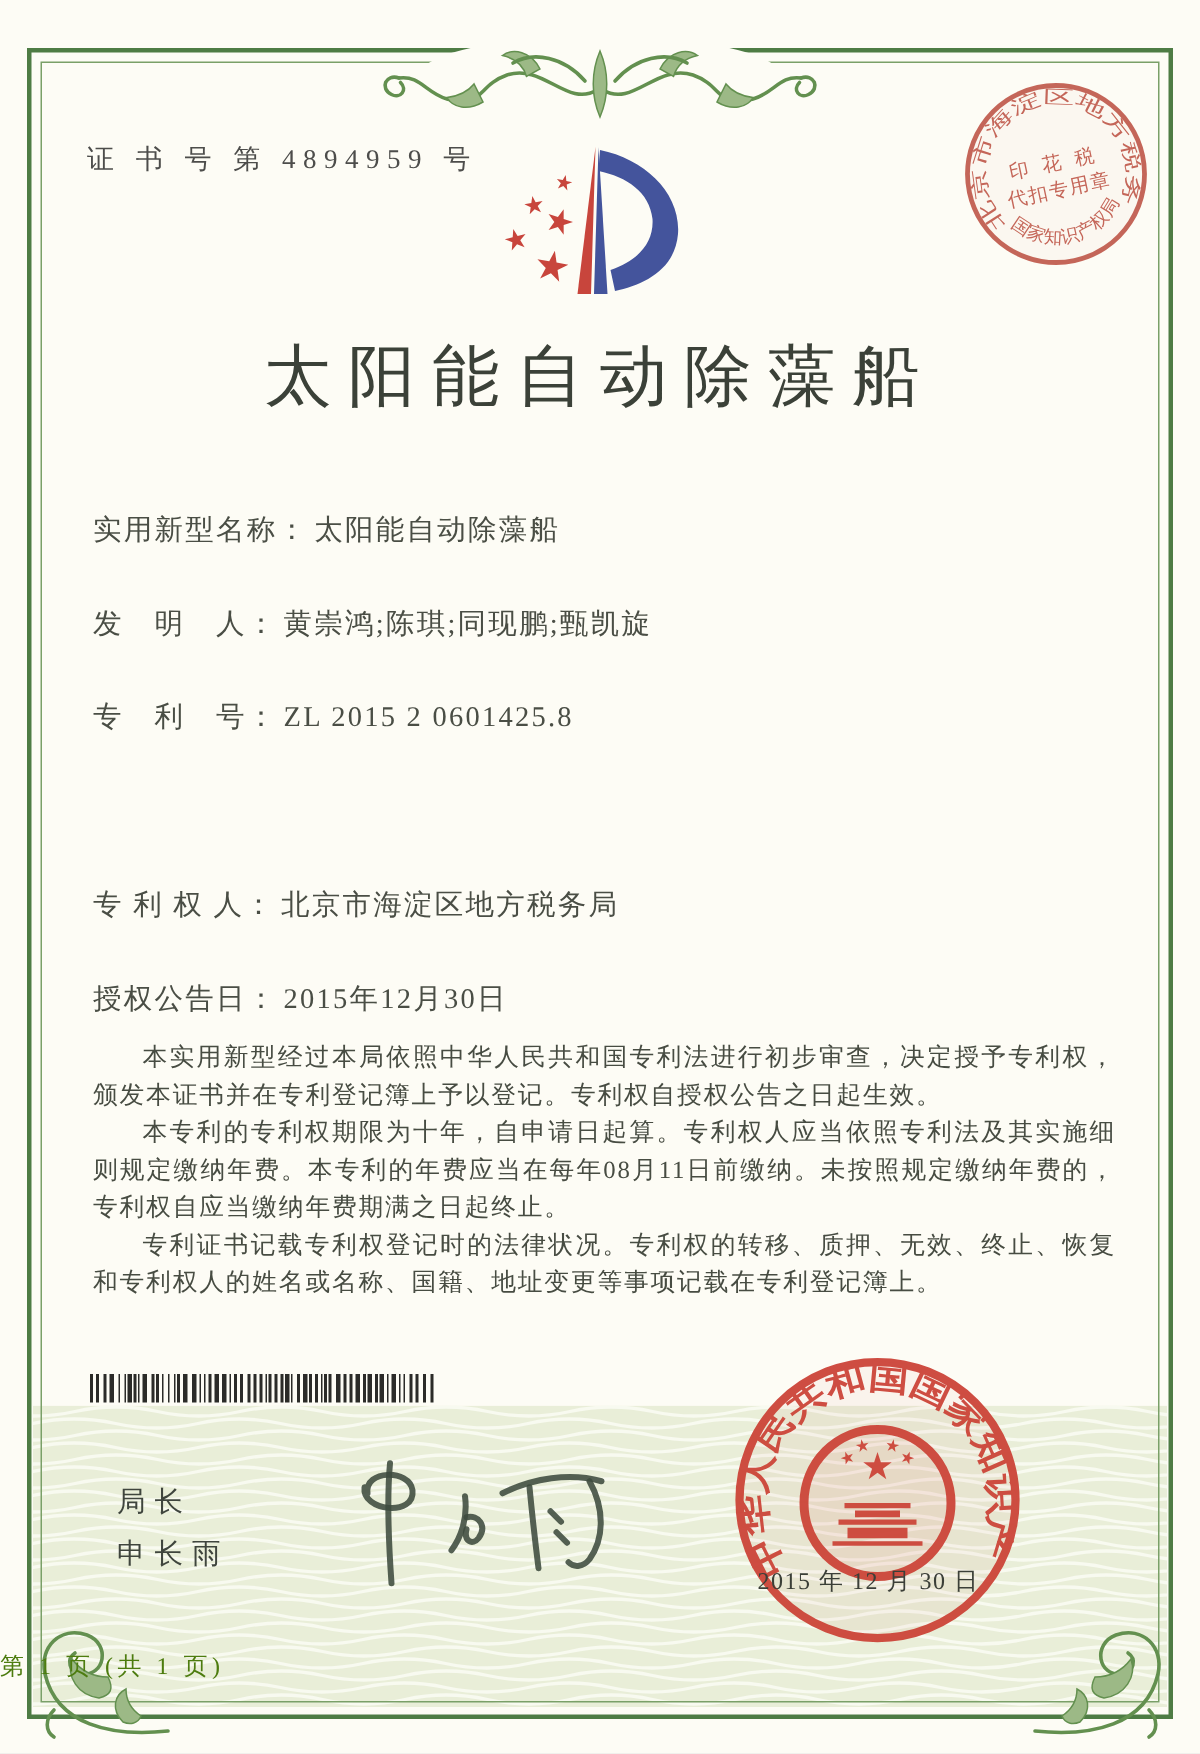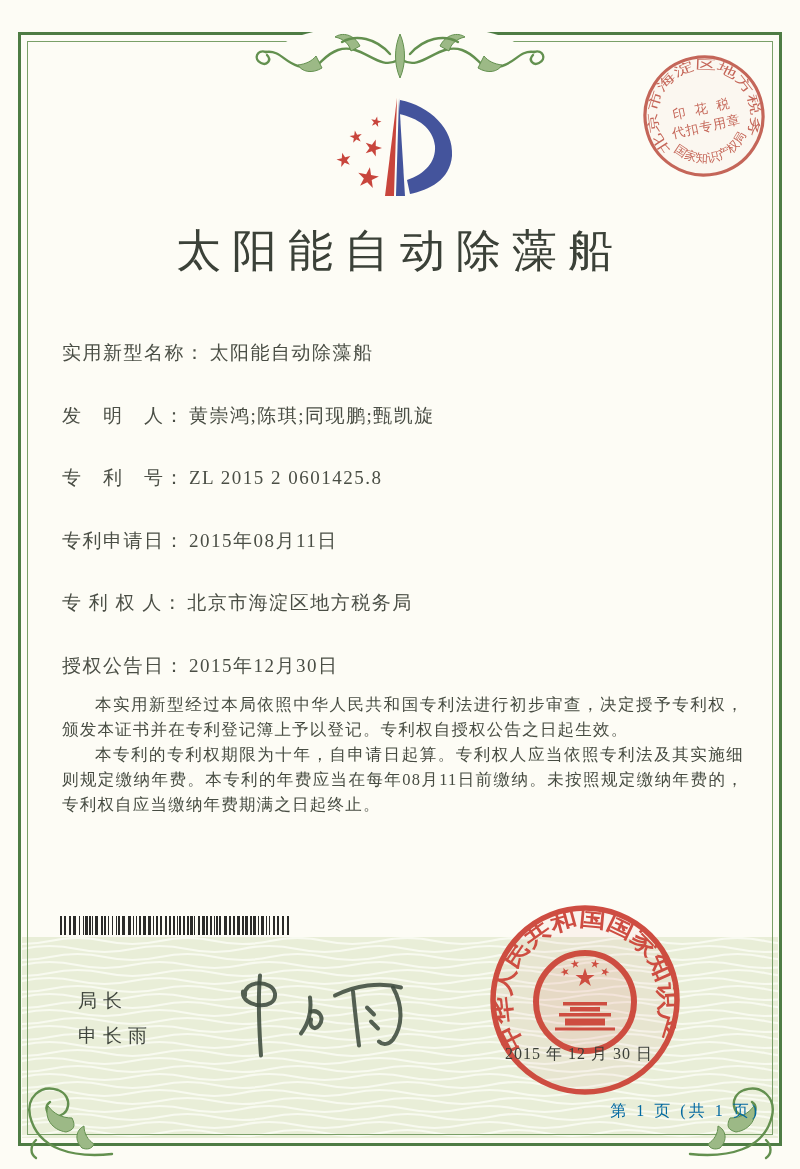--- a/index.html
+++ b/index.html
@@ -36,22 +36,22 @@
   
   .director-title,.director-name{position:absolute;left:78px;font-size:19px;letter-spacing:6px;
         color:#3f453d;font-family:Liberation Mono, monospace;z-index:3;}
   .director-title{top:988px;}
   .director-name{top:1023px;}
   .signature{position:absolute;left:215px;top:966px;width:210px;height:98px;z-index:3;}
   
   .red-seal{position:absolute;left:485px;top:900px;width:200px;height:200px;z-index:4;opacity:.94;}
   .seal-date{position:absolute;left:505px;top:1044px;font-size:16px;letter-spacing:1px;
              color:#3b3f38;z-index:5;white-space:nowrap;}
-  .footer{position:absolute;left:0;top:1101px;width:760px;text-align:right;font-size:16px;
-          letter-spacing:3px;color:#0369a1;z-index:3;}
+  .footer{position:absolute;left:0;top:1101px;width:760px;text-align:left;font-size:16px;
+          letter-spacing:3px;color:#4d7c0f;z-index:3;}
   .ornament{position:absolute;z-index:2;pointer-events:none;}
   .orn-top{left:250px;top:10px;}
   .orn-bl{left:12px;top:1070px;}
   .orn-br{left:678px;top:1070px;}
   .orn-stroke{fill:none;stroke:#63904f;stroke-width:2.4;stroke-linecap:round;}
   .orn-fill{fill:#9cb986;stroke:#63904f;stroke-width:1;}
   .sig-stroke{fill:none;stroke:#3e4b3e;stroke-width:4;stroke-linecap:round;stroke-linejoin:round;opacity:.88;}
 </style>
 </head>
 <body>
@@ -125,20 +125,21 @@
   </svg>
   <svg class="ornament orn-br" width="112" height="92" viewBox="0 0 112 92">
     <g transform="translate(112,0) scale(-1,1)">
       <path class="orn-stroke" d="M100,84 C62,88 26,80 18,46 C14,28 28,14 46,20 C62,26 58,48 42,46 C34,45 32,36 38,32"></path>
       <path class="orn-fill" d="M54,62 c-14,-2 -22,-14 -18,-26 c6,8 14,12 24,12 c4,8 2,12 -6,14 z"></path>
       <path class="orn-fill" d="M70,78 c-8,-8 -6,-18 2,-22 c0,8 4,14 10,18 c-2,5 -7,6 -12,4 z"></path>
       <path class="orn-stroke" d="M24,70 c-6,6 -6,14 0,18"></path>
     </g>
   </svg>
 
+  <div class="cert-number">证 书 号 第 4894959 号</div>
 
   <svg class="tax-stamp" viewBox="-68 -68 136 136">
     <g transform="rotate(-12)" fill="#c05a4c" font-family="Liberation Serif, DejaVu Serif, serif">
       <circle cx="0" cy="0" r="59" fill="rgba(192,90,76,0.03)" stroke="#c05a4c" stroke-width="3.2"></circle>
       <defs>
         <path id="ts-top" d="M -37,29 A 47,47 0 1 1 37,29"></path>
         <path id="ts-bot" d="M -38,26 A 46,46 0 0 0 38,26"></path>
       </defs>
       <text font-size="12.5"><textPath href="#ts-top" startOffset="4" textLength="225" lengthAdjust="spacingAndGlyphs">北京市海淀区地方税务局</textPath></text>
       <text x="0" y="-3" text-anchor="middle" font-size="13" letter-spacing="3">印 花 税</text>
@@ -166,33 +167,31 @@
 
   <div class="field-row" style="top:403px">
     <span class="f-label">发　明　人：</span><span class="f-value">黄崇鸿;陈琪;同现鹏;甄凯旋</span>
   </div>
   <div class="field-row" style="top:340px">
     <span class="f-label">实用新型名称：</span><span class="f-value">太阳能自动除藻船</span>
   </div>
   <div class="field-row" style="top:465px">
     <span class="f-label">专　利　号：</span><span class="f-value">ZL 2015 2 0601425.8</span>
   </div>
-  <div class="field-row" style="top:528px">
-    <span class="f-label">专利申请日：</span><span class="f-value">2015年08月11日</span>
-  </div>
   <div class="field-row" style="top:590px">
     <span class="f-label">专 利 权 人：</span><span class="f-value">北京市海淀区地方税务局</span>
   </div>
   <div class="field-row" style="top:653px">
     <span class="f-label">授权公告日：</span><span class="f-value">2015年12月30日</span>
   </div>
 
   <div class="body-text">
     <p>本实用新型经过本局依照中华人民共和国专利法进行初步审查，决定授予专利权，颁发本证书并在专利登记簿上予以登记。专利权自授权公告之日起生效。</p>
     <p>本专利的专利权期限为十年，自申请日起算。专利权人应当依照专利法及其实施细则规定缴纳年费。本专利的年费应当在每年08月11日前缴纳。未按照规定缴纳年费的，专利权自应当缴纳年费期满之日起终止。</p>
+    <p>专利证书记载专利权登记时的法律状况。专利权的转移、质押、无效、终止、恢复和专利权人的姓名或名称、国籍、地址变更等事项记载在专利登记簿上。</p>
   </div>
 
   <div class="barcode">
       <span style="width:2px;margin-right:2px"></span>
       <span style="width:2px;margin-right:3px"></span>
       <span style="width:2px;margin-right:2px"></span>
       <span style="width:3px;margin-right:3px"></span>
       <span style="width:1px;margin-right:3px"></span>
       <span style="width:1px;margin-right:1px"></span>
       <span style="width:3px;margin-right:1px"></span>

